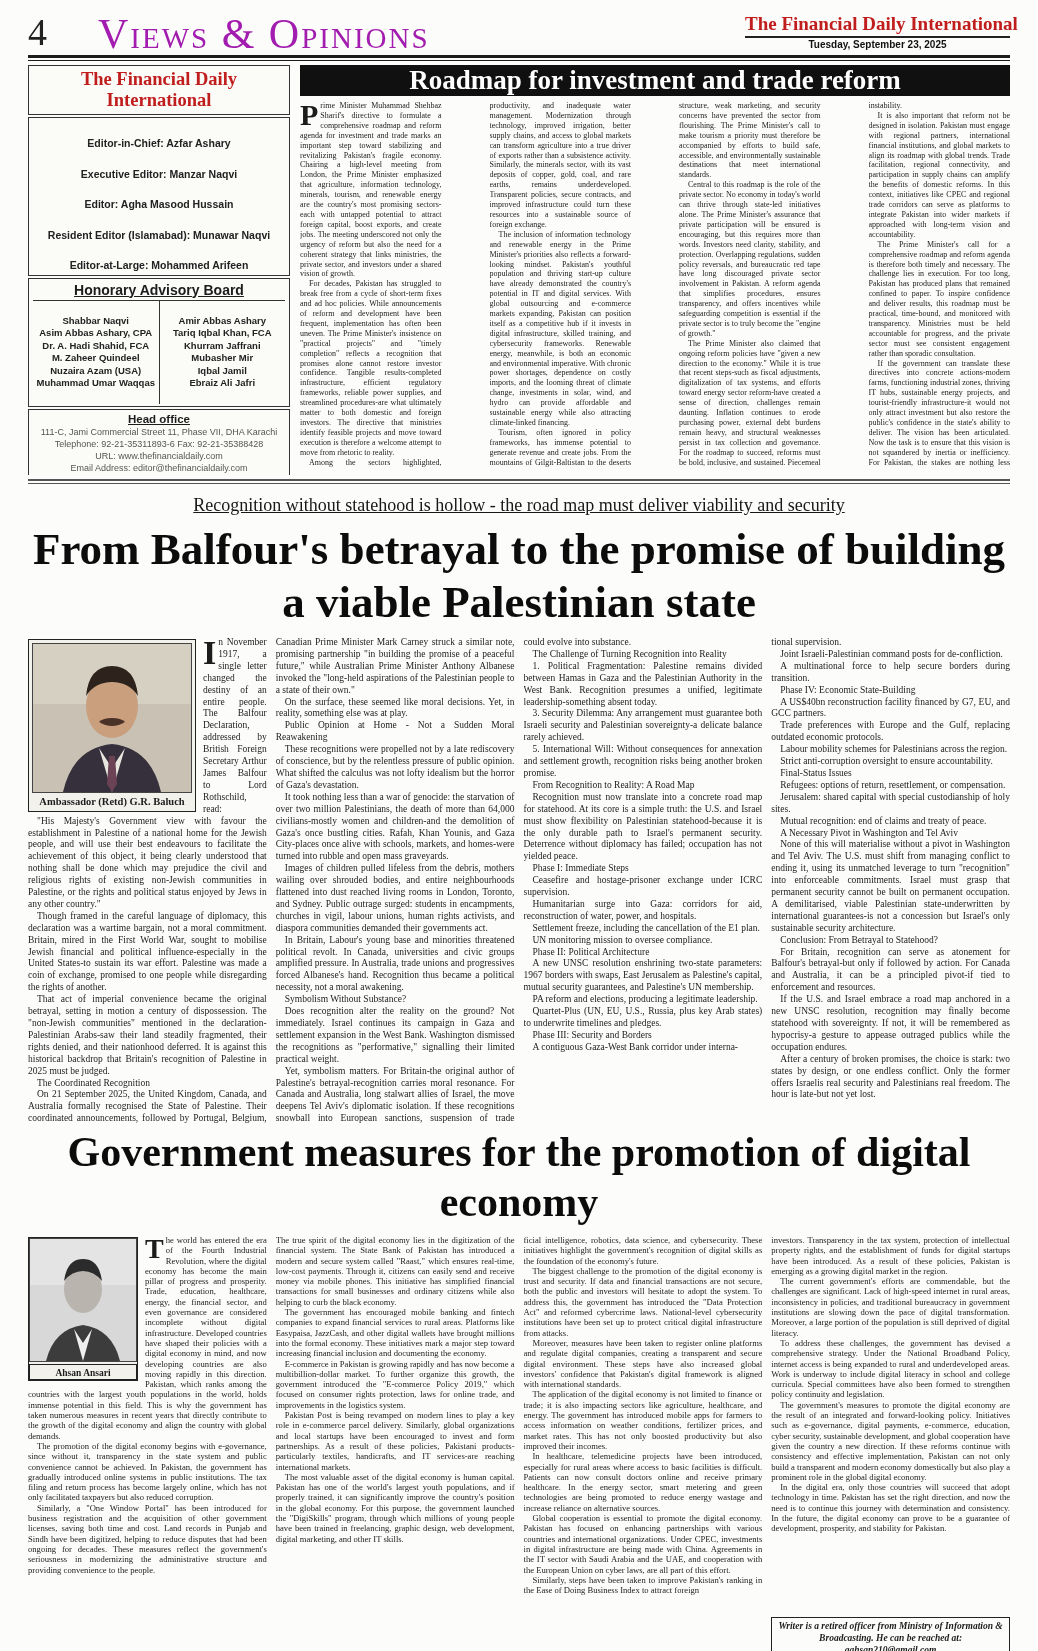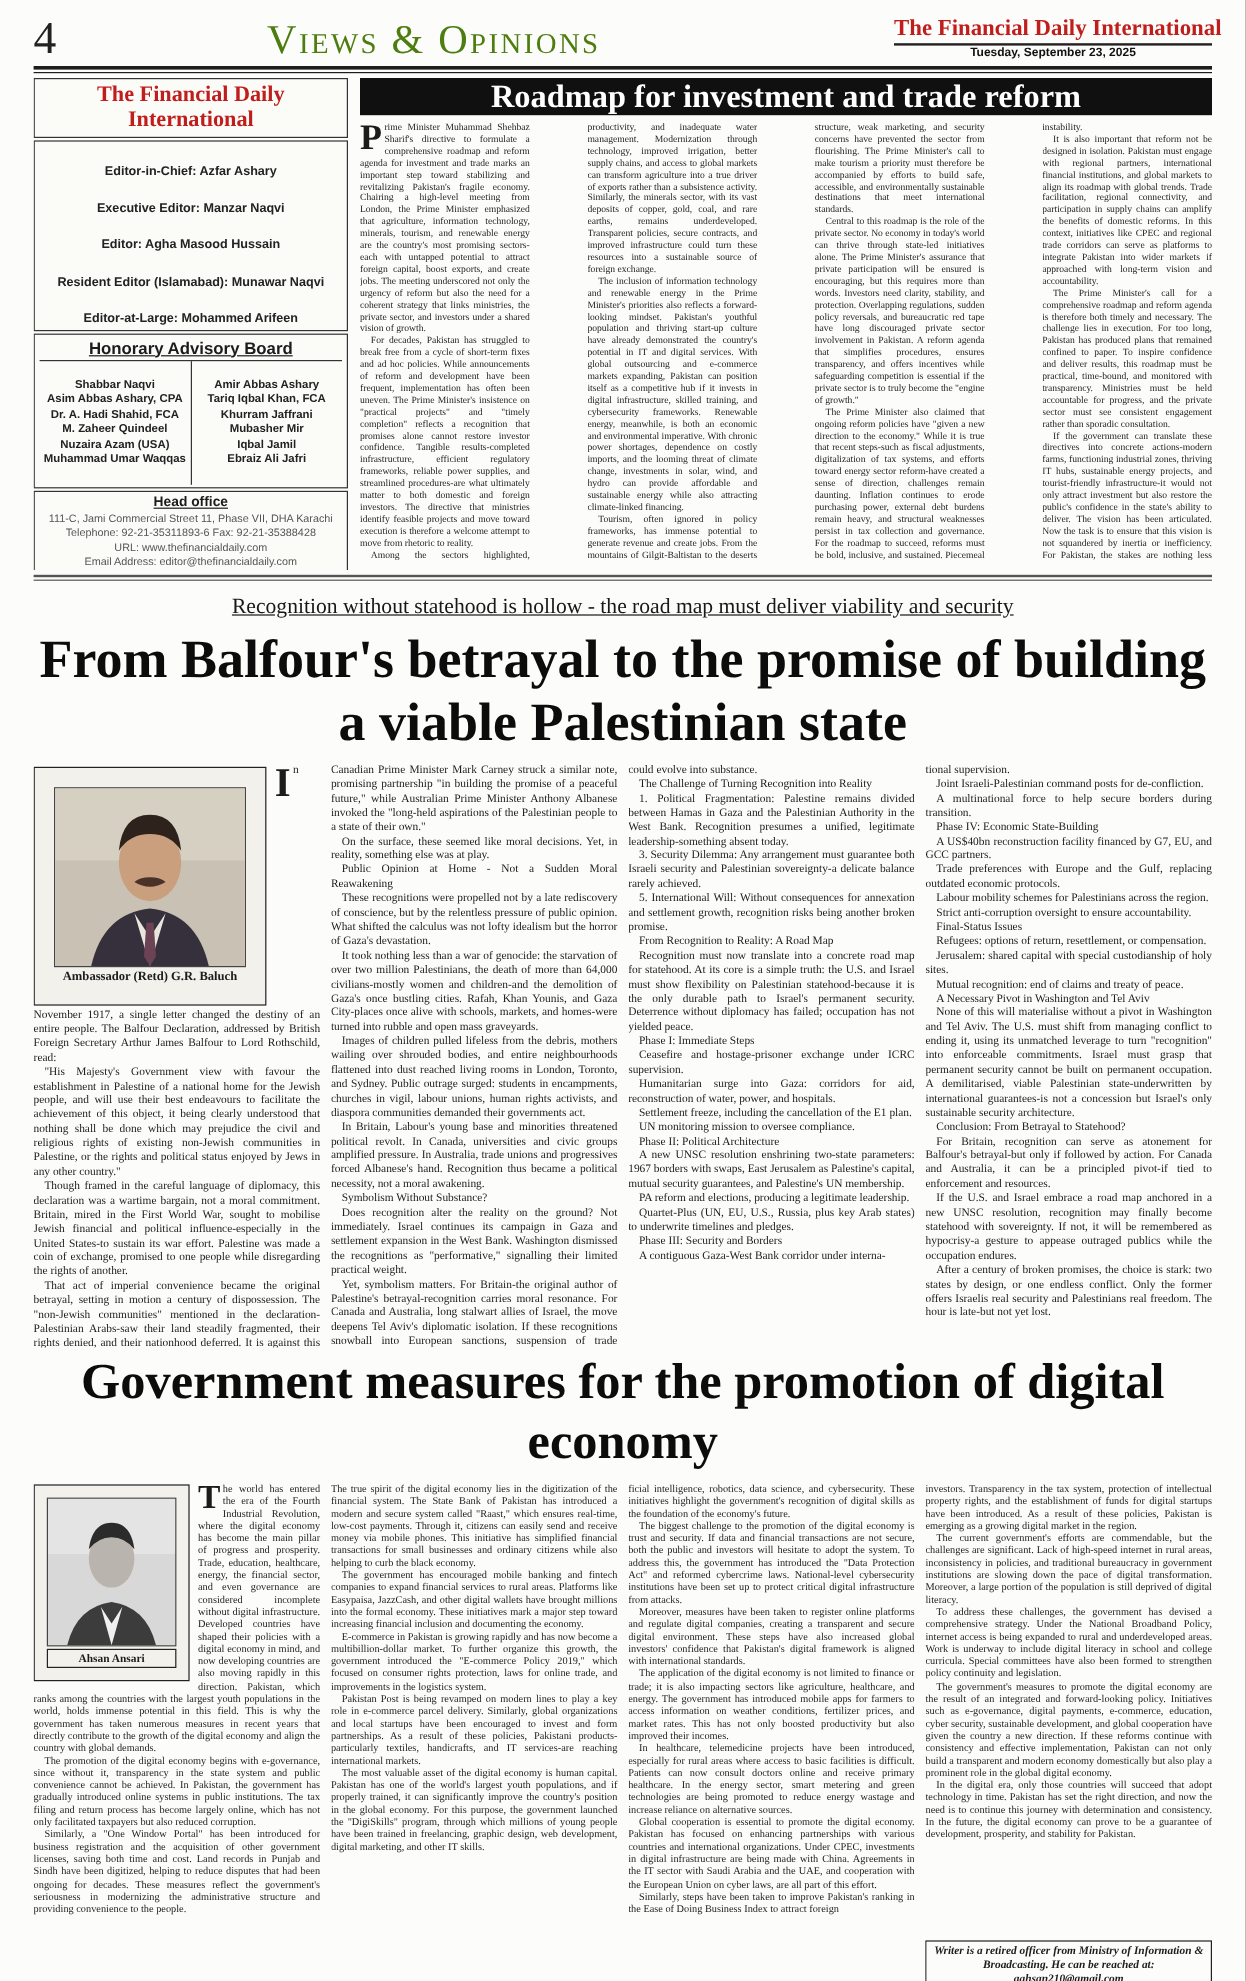--- a/index.html
+++ b/index.html
@@ -3,22 +3,22 @@
 <meta charset="utf-8">
 <style>
   html,body{margin:0;padding:0;background:#888;}
   .page{position:relative;width:1038px;height:1651px;margin:0 auto;background:#fcfcfa;overflow:hidden;
         box-sizing:border-box;padding:6px 28px 0 28px;font-family:"Liberation Serif",serif;color:#1c1c1c;}
   p{margin:0;}
 
   
   .hdr{display:flex;align-items:flex-end;height:46px;}
   .page-num{font-size:38px;line-height:40px;font-family:"Liberation Serif",serif;color:#222;width:70px;}
-  .section-title{flex:1;text-align:center;font-variant:small-caps;font-size:34px;line-height:36px;
-                 letter-spacing:2px;color:#4d7c0f;padding-right:120px;}
+  .section-title{flex:1;text-align:left;font-variant:small-caps;font-size:42px;line-height:36px;
+                 letter-spacing:2px;color:#a21caf;padding-right:120px;}
   .brand-block{width:265px;text-align:center;}
   .brand{color:#c01d1d;font-weight:bold;font-size:19px;line-height:21px;white-space:nowrap;}
   .hdr-date{border-top:2px solid #222;margin-top:2px;font-family:"Liberation Sans",sans-serif;
             font-weight:bold;font-size:10px;line-height:14px;color:#111;}
   .rule-double{border-top:3px solid #1d1d1d;border-bottom:1px solid #1d1d1d;height:2px;margin-top:3px;}
   .rule-double.sect{margin-top:4px;border-top:2px solid #555;border-bottom:1px solid #555;height:2px;}
 
   
   .top-row{display:flex;gap:10px;height:410px;margin-top:4px;overflow:hidden;}
   .sidebar{width:262px;flex:none;font-family:"Liberation Sans",sans-serif;}
@@ -51,24 +51,24 @@
   .dropcap > .wrap p:first-child{text-indent:0;}
   .dropcap > .wrap p:first-child::first-letter{float:left;font-size:30px;line-height:24px;padding:2px 2px 0 0;font-weight:bold;}
 
   
   .a2-kicker{text-align:center;font-size:18px;line-height:32px;text-decoration:underline;color:#181818;margin-top:5px;}
   .a2-headline{margin:2px 0 8px;text-align:center;font-size:45px;line-height:53px;font-weight:bold;color:#0c0c0c;}
   .a2-cols{height:486px;}
   .a2-cols .ncol{font-size:9.5px;line-height:11.9px;}
   .a2-cols .dropcap > .wrap p:first-child::first-letter{font-size:34px;line-height:28px;}
 
-  figure.photo{float:left;margin:2px 7px 3px 0;border:1px solid #222;background:#f2f1ec;padding:16px;}
+  figure.photo{float:left;margin:2px 7px 3px 0;border:1px solid #222;background:#f2f1ec;padding:3px;}
   figure.photo .frame{border:1px solid #444;display:block;}
   figure.photo figcaption{text-align:center;font-weight:bold;font-size:10.5px;line-height:13px;padding-top:2px;}
-  figure.photo2{padding:10px;}
+  figure.photo2{padding:0;}
   figure.photo2 figcaption{border:1px solid #222;margin-top:2px;font-size:9.5px;line-height:12px;}
 
   
   .article3{margin-top:4px;}
   .a3-headline{margin:0 0 8px;text-align:center;font-size:42px;line-height:50px;font-weight:bold;color:#0c0c0c;}
   .a3-cols{height:424px;}
   .a3-cols .ncol{font-size:8.6px;line-height:10.3px;}
   .a3-cols .dropcap > .wrap p:first-child::first-letter{font-size:28px;line-height:23px;}
   .colflex{display:flex;flex-direction:column;}
   .colflex .wrap{flex:1;overflow:hidden;}

